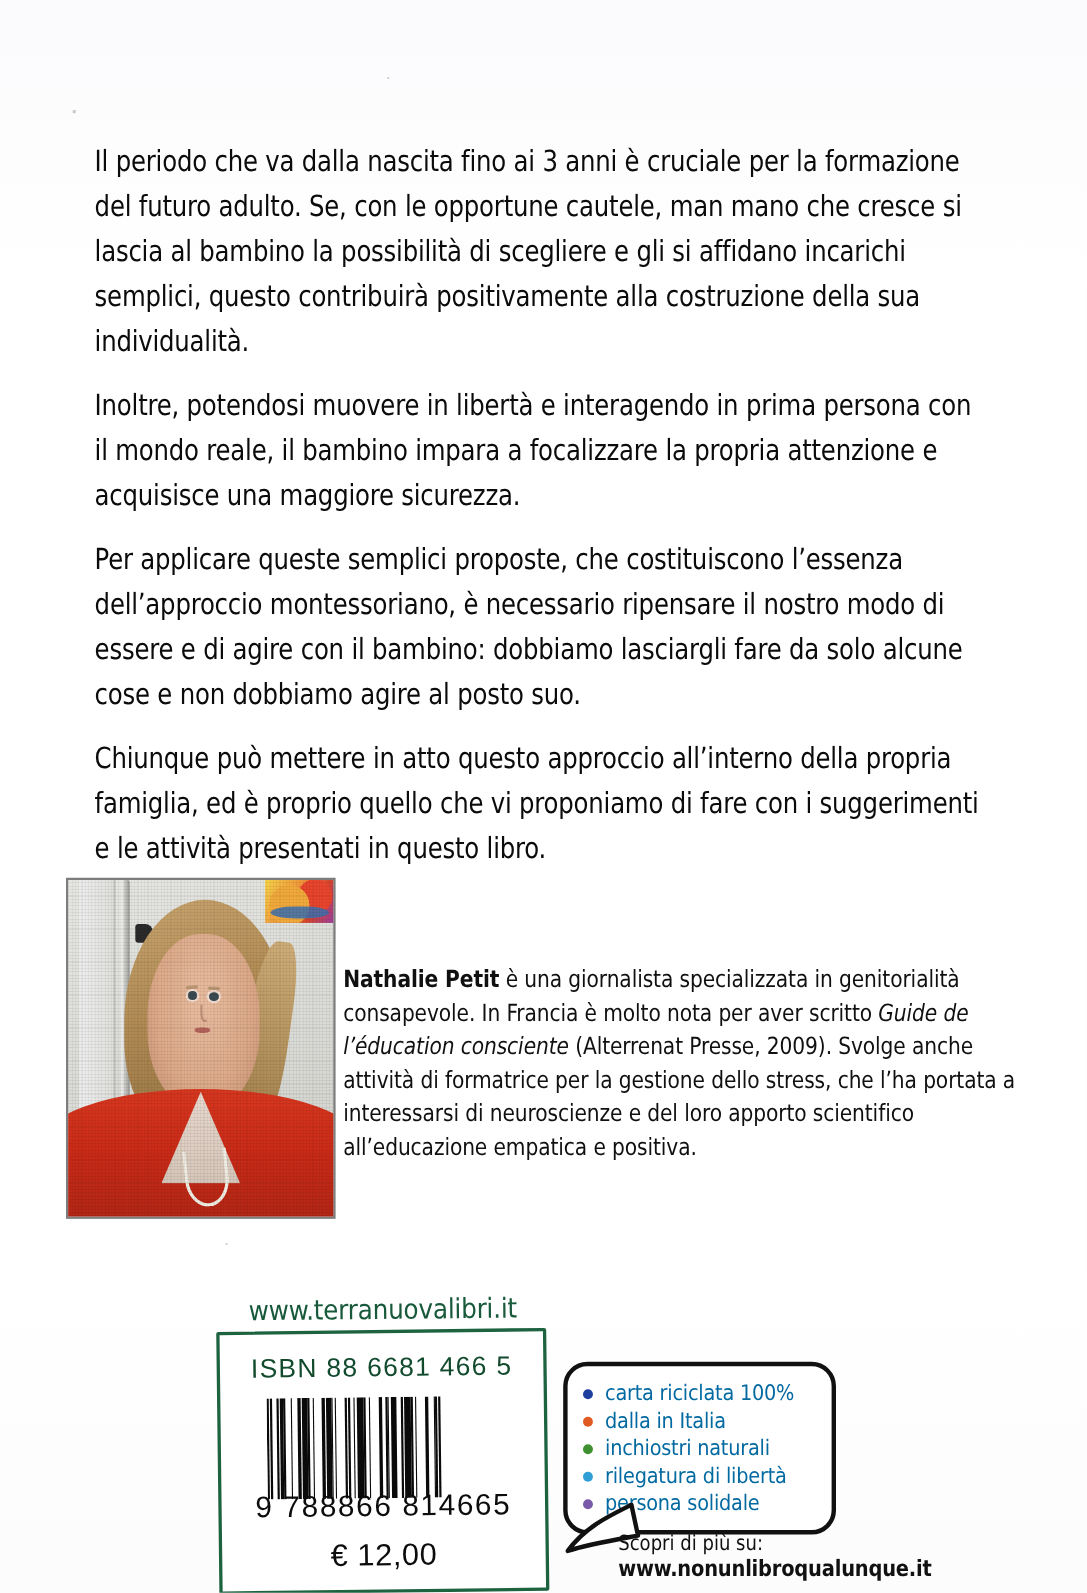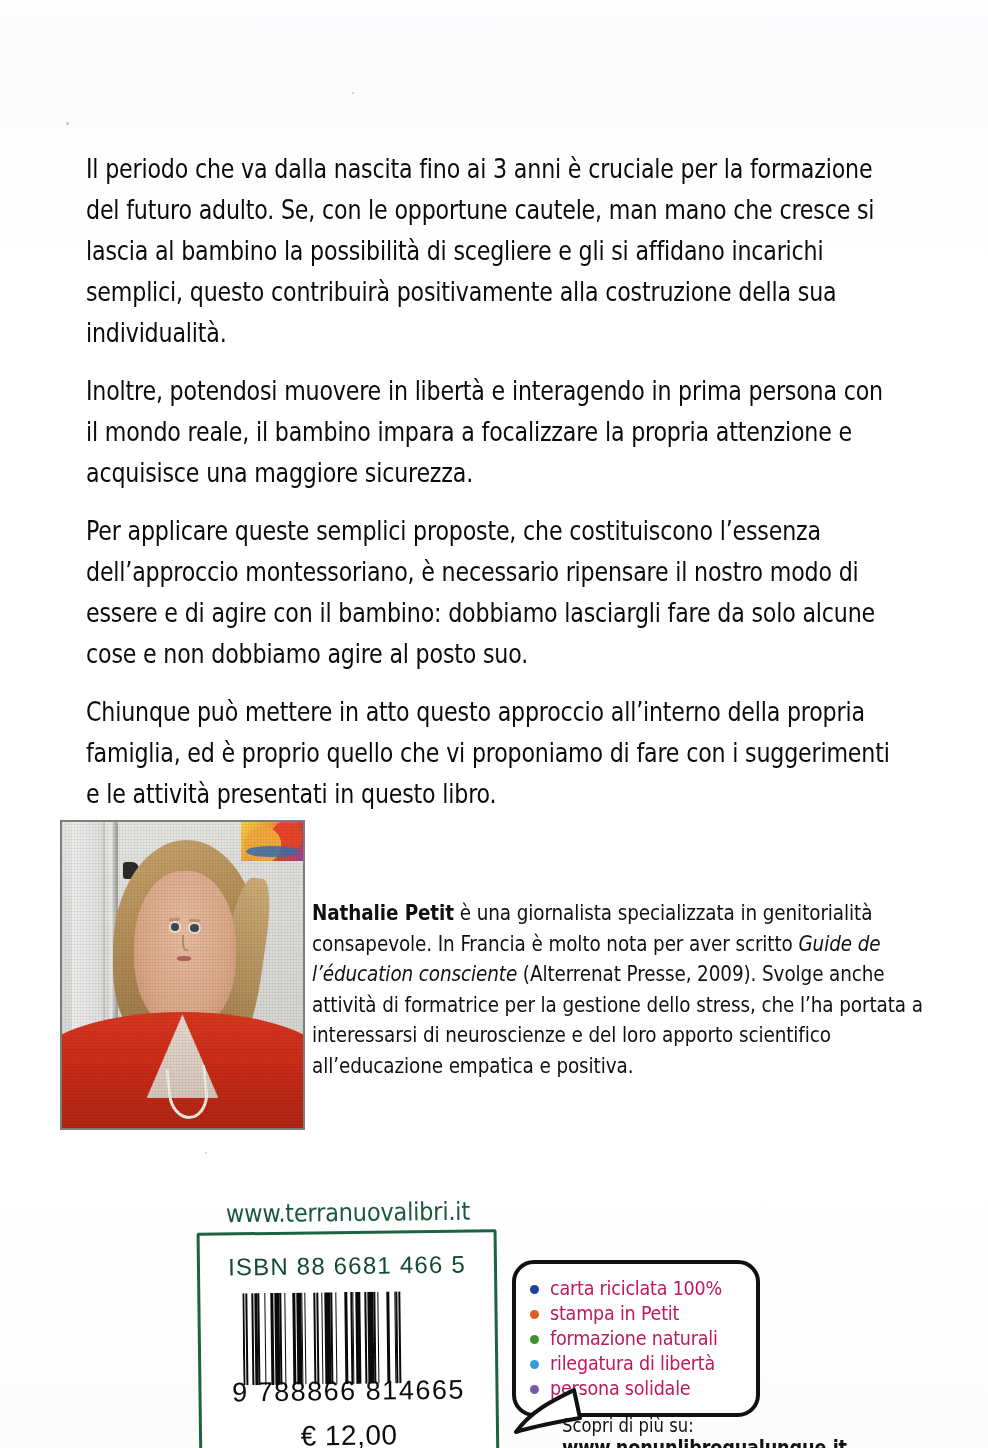--- a/index.html
+++ b/index.html
@@ -15,21 +15,20 @@
     overflow: hidden;
     position: relative;
   }
 
   
   .page {
     position: absolute;
     inset: 0;
     background:
       linear-gradient(180deg, #fbfbfd 0%, #ffffff 18%, #ffffff 80%, #fcfcfd 100%);
-    margin-top: 22px;
   }
 
   
   .blurb {
     position: absolute;
     left: 86px;
     top: 126px;
     width: 872px;
   }
   .blurb p {
@@ -280,21 +279,21 @@
   }
   .bubble ul {
     margin: 0; padding: 0; list-style: none;
   }
   .bubble li {
     position: relative;
     padding-left: 22px;
     font-family: "DejaVu Sans Condensed", "Liberation Sans Narrow", "Liberation Sans", sans-serif;
     font-size: 19.5px;
     line-height: 25px;
-    color: #be185d;
+    color: #0369a1;
     letter-spacing: -0.2px;
     white-space: nowrap;
   }
   .bubble li .dot {
     position: absolute;
     left: 2px;
     top: 9px;
     width: 9px; height: 9px;
     border-radius: 50%;
   }
@@ -438,22 +437,22 @@
         <i style="width: 1.55px;"></i>
       </div>
     <div class="barcode-digits">9  788866  814665</div>
     <div class="price">€ 12,00</div>
   </div>
 
   <div class="bubble-wrap">
     <div class="bubble">
       <ul id="eco-list">
           <li><span class="dot" style="background: rgb(31, 63, 158);"></span><span>carta riciclata 100%</span></li>
-          <li><span class="dot" style="background: rgb(224, 90, 34);"></span><span>stampa in Petit</span></li>
-          <li><span class="dot" style="background: rgb(63, 144, 48);"></span><span>formazione naturali</span></li>
+          <li><span class="dot" style="background: rgb(224, 90, 34);"></span><span>dalla in Italia</span></li>
+          <li><span class="dot" style="background: rgb(63, 144, 48);"></span><span>inchiostri naturali</span></li>
           <li><span class="dot" style="background: rgb(47, 159, 214);"></span><span>rilegatura di libertà</span></li>
           <li><span class="dot" style="background: rgb(122, 90, 168);"></span><span>persona solidale</span></li>
         </ul>
     </div>
     <svg class="bubble-tail" viewBox="0 0 70 48">
       <path d="M60 2 C40 12, 18 22, 2 44 C20 38, 44 34, 66 30 Z" fill="#fff" stroke="#111" stroke-width="4" stroke-linejoin="round"></path>
     </svg>
   </div>
 
   <div class="discover">

